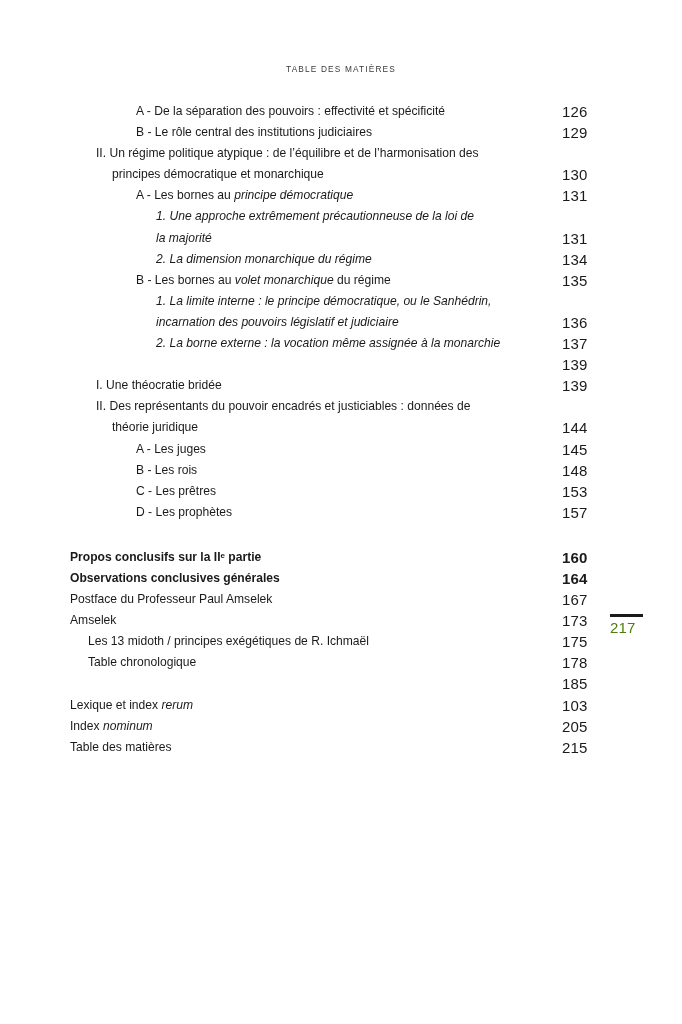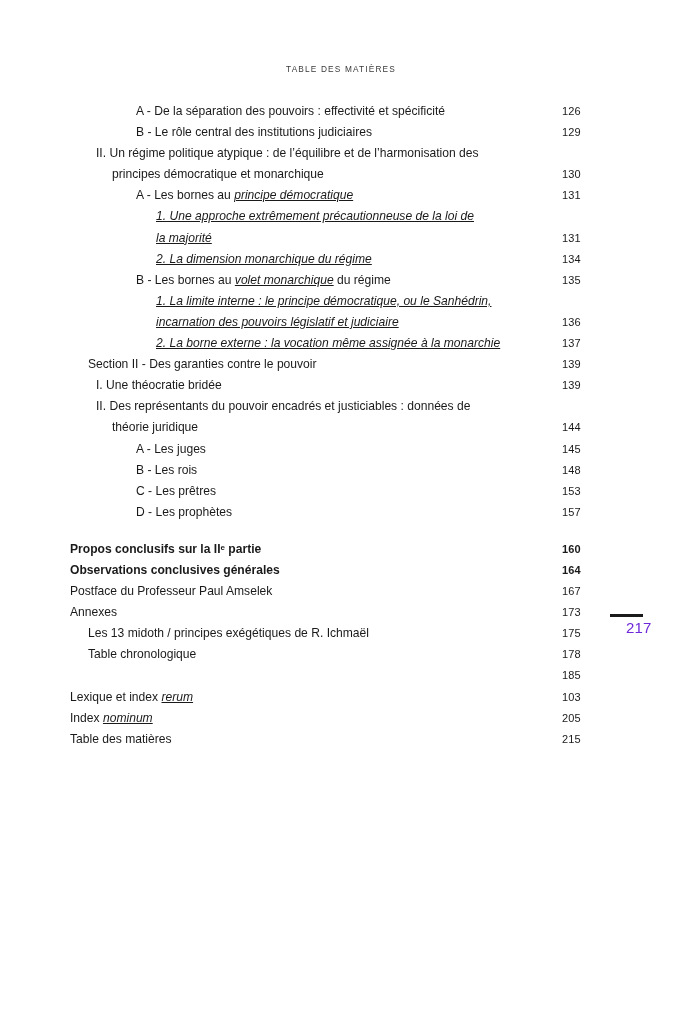--- a/index.html
+++ b/index.html
@@ -43,23 +43,23 @@
     width: 46px;
   }
   .folio-rule {
     width: 33px;
     height: 3px;
     background: #1a1a1a;
     margin: 0 0 2px 2px;
   }
   .folio-num {
     font-size: 15px;
-    color: #6d28d9;
+    color: #4d7c0f;
     letter-spacing: 0.2px;
-    margin-left: 18px;
+    margin-left: 2px;
   }
 
   
   .toc {
     position: absolute;
     left: 0;
     top: 101px;
     width: 682px;
   }
 
@@ -72,38 +72,38 @@
   }
   .toc-label {
     position: absolute;
     top: 0;
     white-space: nowrap;
   }
   .toc-page {
     position: absolute;
     top: 0;
     left: 562px;
-    font-size: 11px;
+    font-size: 15px;
     letter-spacing: 0.1px;
   }
 
   
   .lv-margin  { left: 70px;  }
   .lv-sub     { left: 88px;  }
   .lv-section { left: 88px;  }
   .lv-roman   { left: 96px; }
   .lv-cont    { left: 112px; }
   .lv-letter  { left: 136px; }
   .lv-num     { left: 156px; }
   .lv-numcont { left: 156px; }
 
-  .ital { font-style: italic; text-decoration: underline; }
+  .ital { font-style: italic; }
   .bold { font-weight: bold; }
 
-  .gap-before { margin-top: 16px; }
+  .gap-before { margin-top: 24px; }
 
   sup.ordinal {
     font-size: 0.66em;
     vertical-align: 0.42em;
     line-height: 0;
   }
 </style>
 </head>
 <body>
 
@@ -152,21 +152,20 @@
         </div>
         <div class="toc-row">
           <div class="toc-label lv-numcont ital">incarnation des pouvoirs législatif et judiciaire</div>
           <div class="toc-page">136</div>
         </div>
         <div class="toc-row">
           <div class="toc-label lv-num ital">2. La borne externe : la vocation même assignée à la monarchie</div>
           <div class="toc-page">137</div>
         </div>
         <div class="toc-row">
-          <div class="toc-label lv-section">Section II - Des garanties contre le pouvoir</div>
           <div class="toc-page">139</div>
         </div>
         <div class="toc-row">
           <div class="toc-label lv-roman">I. Une théocratie bridée</div>
           <div class="toc-page">139</div>
         </div>
         <div class="toc-row">
           <div class="toc-label lv-roman">II. Des représentants du pouvoir encadrés et justiciables : données de</div>
         </div>
         <div class="toc-row">
@@ -197,21 +196,21 @@
         </div>
         <div class="toc-row">
           <div class="toc-label lv-margin bold">Observations conclusives générales</div>
           <div class="toc-page bold">164</div>
         </div>
         <div class="toc-row">
           <div class="toc-label lv-margin">Postface du Professeur Paul Amselek</div>
           <div class="toc-page">167</div>
         </div>
         <div class="toc-row">
-          <div class="toc-label lv-margin">Annexes</div>
+          <div class="toc-label lv-margin">Amselek</div>
           <div class="toc-page">173</div>
         </div>
         <div class="toc-row">
           <div class="toc-label lv-sub">Les 13 midoth / principes exégétiques de R. Ichmaël</div>
           <div class="toc-page">175</div>
         </div>
         <div class="toc-row">
           <div class="toc-label lv-sub">Table chronologique</div>
           <div class="toc-page">178</div>
         </div>

